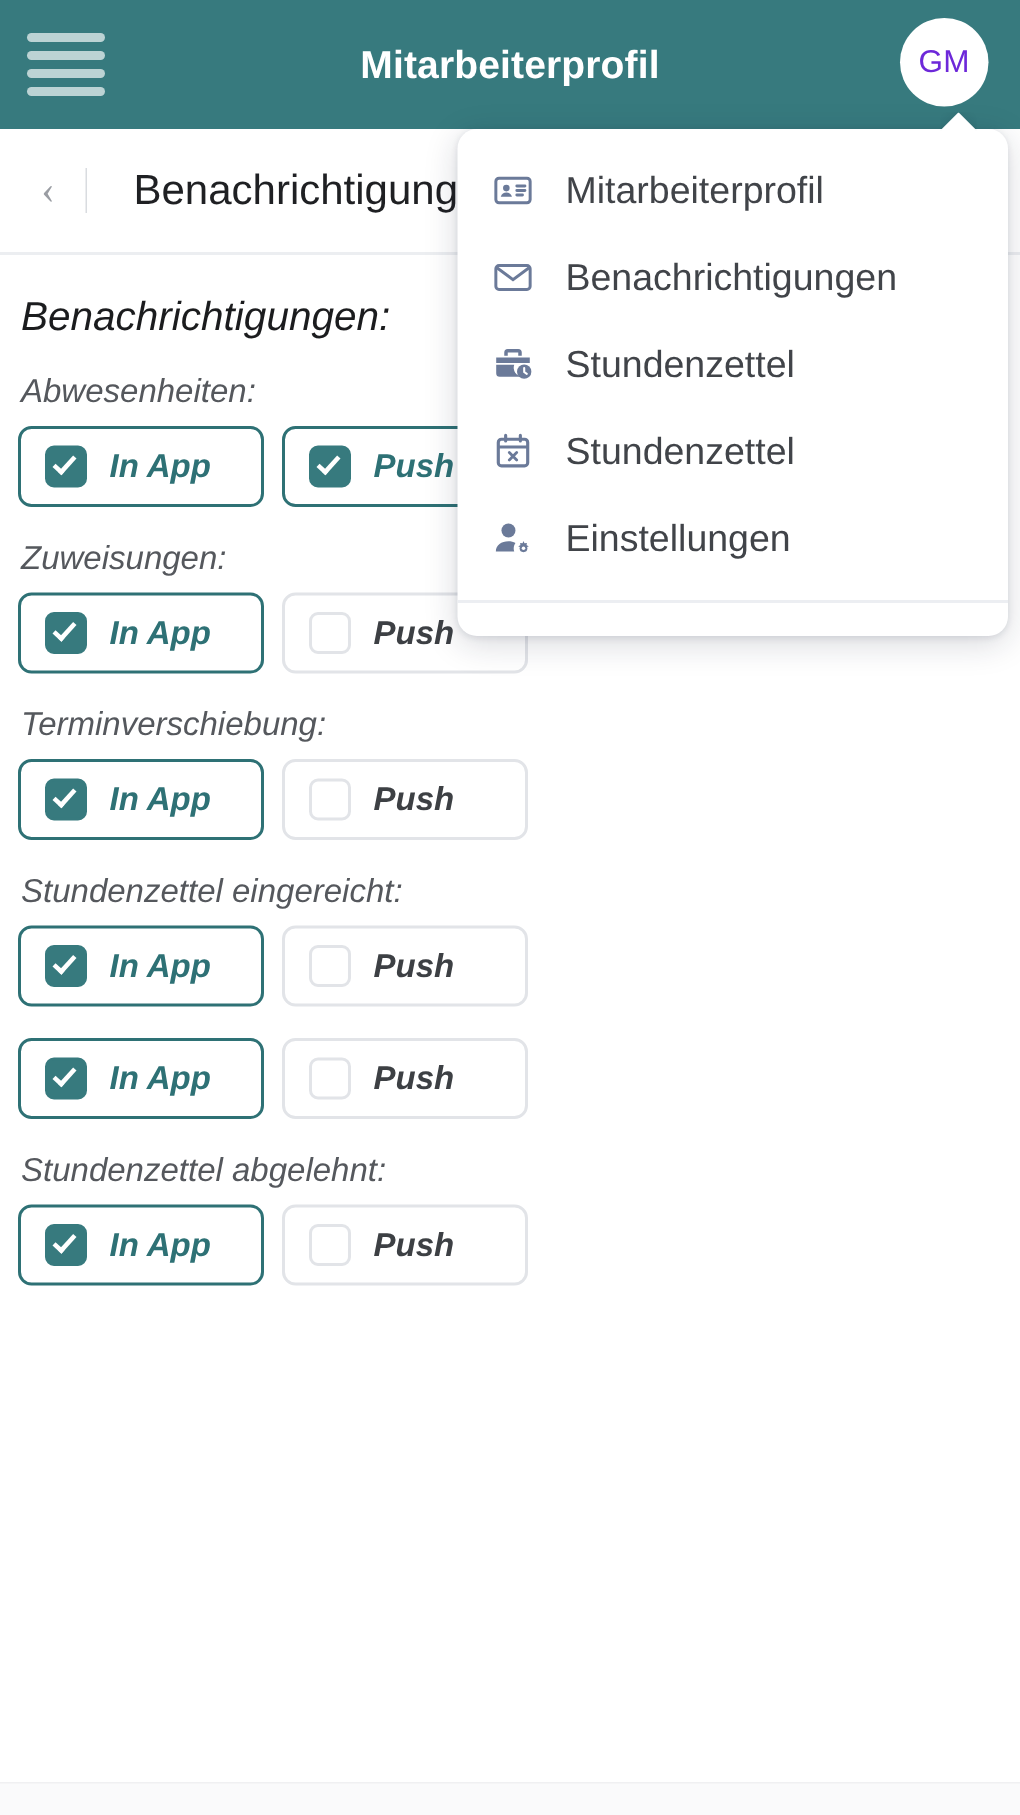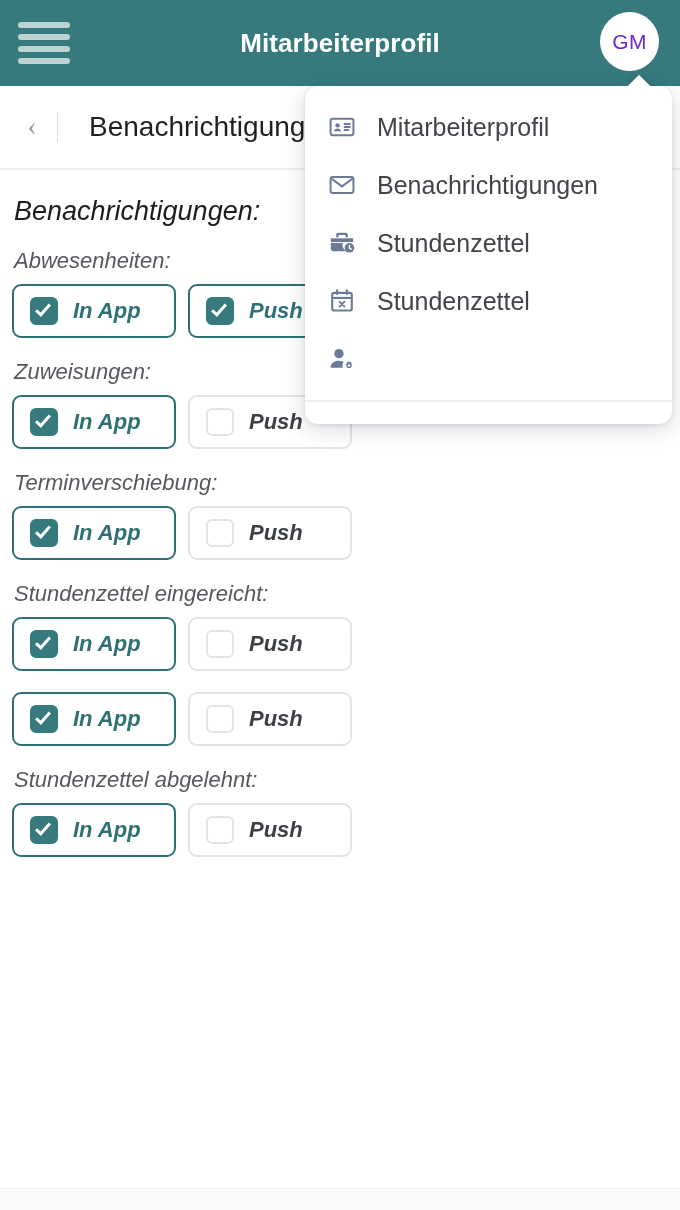--- a/index.html
+++ b/index.html
@@ -434,19 +434,20 @@
         <div class="menu-item">
           <span class="menu-icon">
             <svg width="28" height="28" viewBox="0 0 24 24" fill="currentColor">
               <circle cx="9.4" cy="7.4" r="4"></circle>
               <path d="M2.2 19.4c0-3.6 3.2-5.8 7.2-5.8 1.5 0 2.9.3 4 .9-.6.9-1 2-1 3.2 0 .6.1 1.2.3 1.7z"></path>
               <circle cx="18" cy="17.6" r="2.2"></circle>
               <path d="M18 13.4l.55 1.3 1.4-.2-.2 1.4 1.3.55-1.3.55.2 1.4-1.4-.2-.55 1.3-.55-1.3-1.4.2.2-1.4-1.3-.55 1.3-.55-.2-1.4 1.4.2z"></path>
               <circle cx="18" cy="17.6" r="1" fill="#ffffff"></circle>
             </svg>
           </span>
+          <span class="menu-label">Einstellungen</span>
         </div>
       </div>
     <div class="menu-sep"></div>
   </div>
 
   <div class="footer"></div>
 </div>
 
 </body></html>

